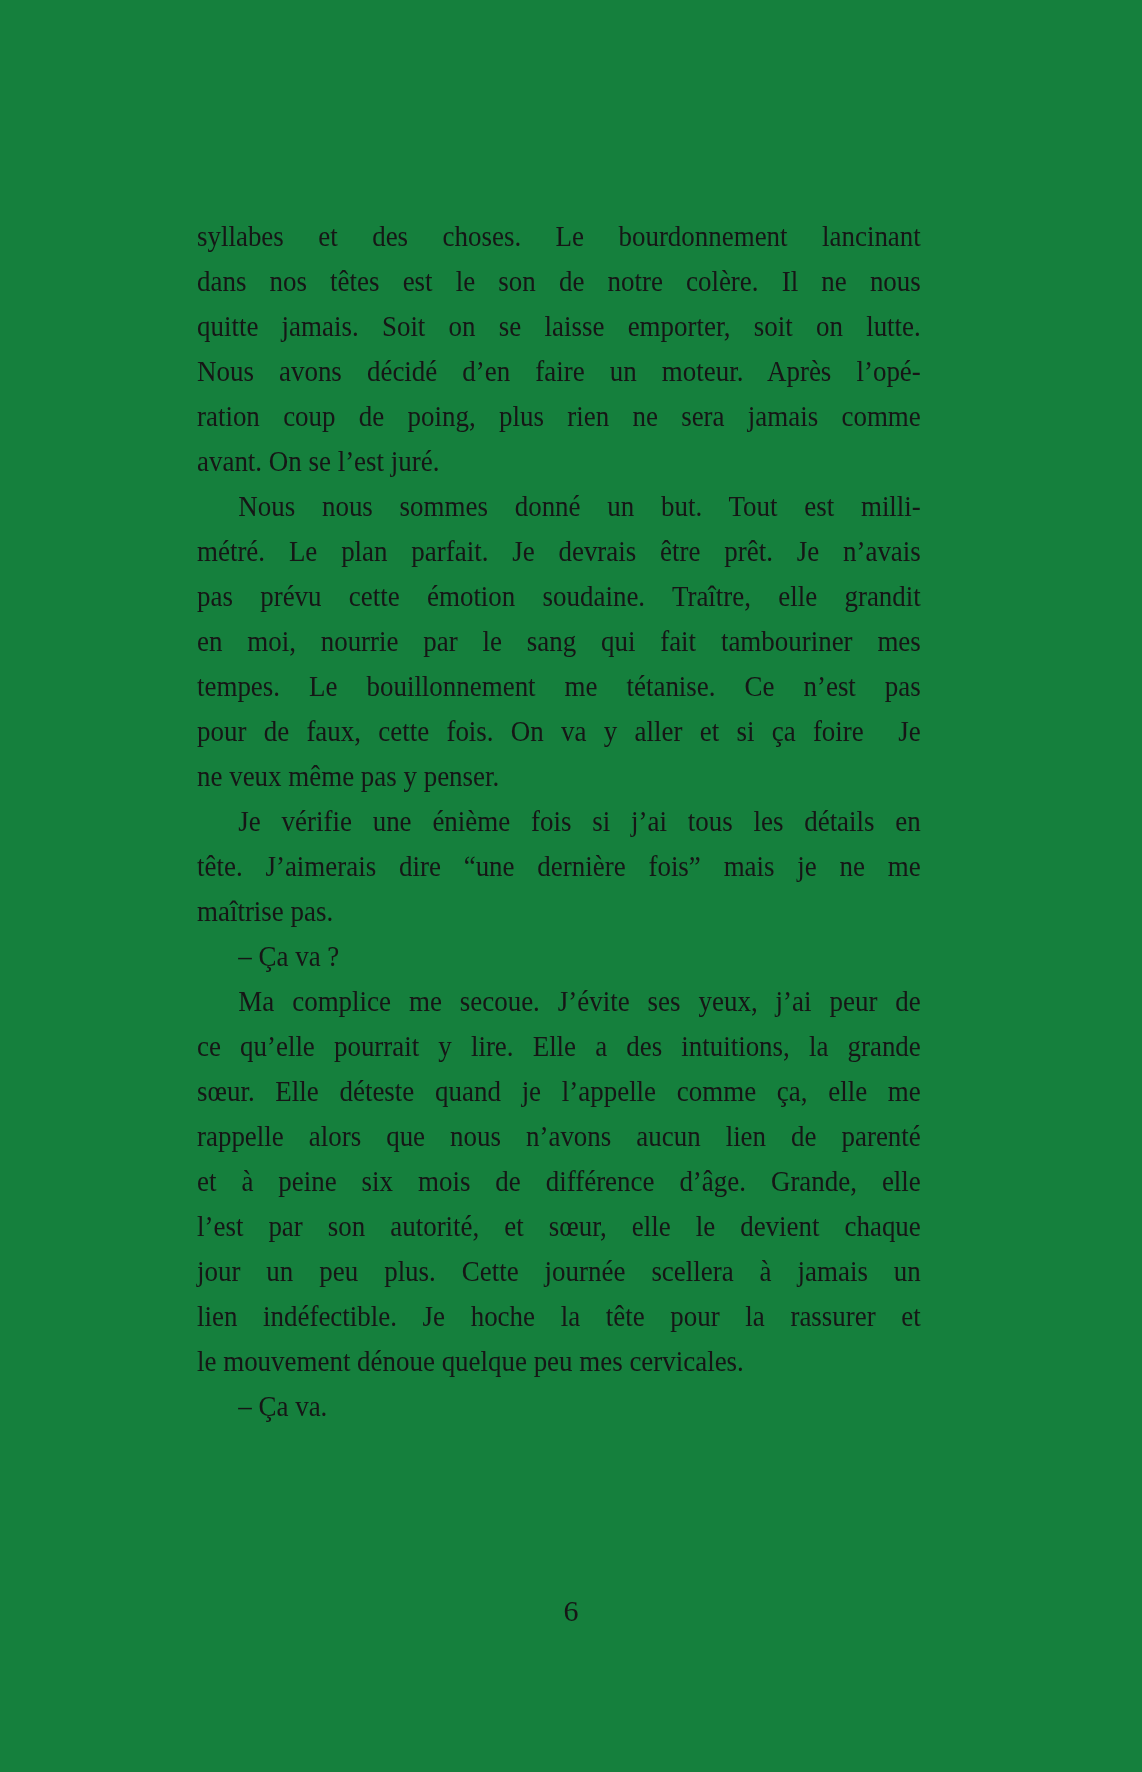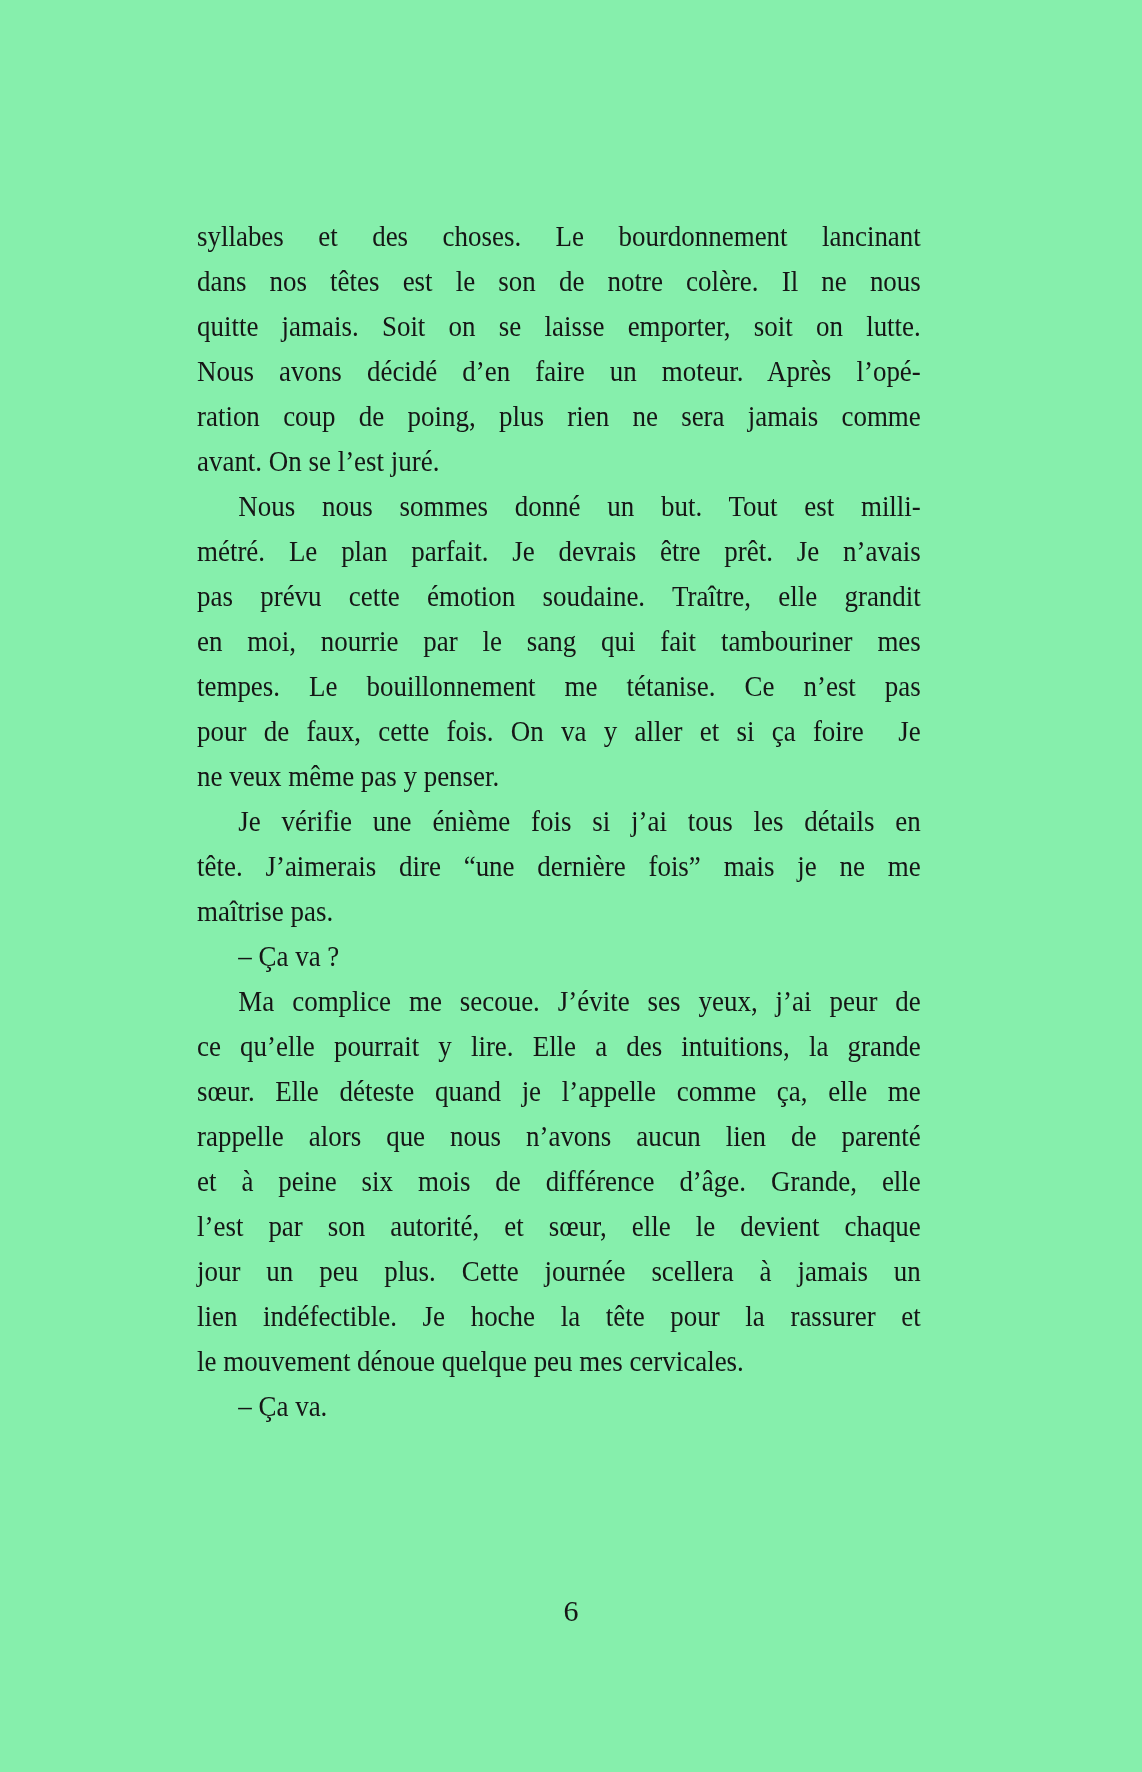--- a/index.html
+++ b/index.html
@@ -11,21 +11,21 @@
     height: 1772px;
     background: #ffffff;
     position: relative;
     overflow: hidden;
     font-family: "Liberation Serif", "DejaVu Serif", serif;
     color: #161616;
   }
   .book-page {
     position: absolute;
     inset: 0;
-    background: #86efac;
+    background: #15803d;
   }
   .text-block {
     position: absolute;
     left: 197px;
     top: 213px;
     width: 806px;
     transform: scaleX(0.898);
     transform-origin: 0 0;
     font-size: 30px;
     line-height: 45px;

